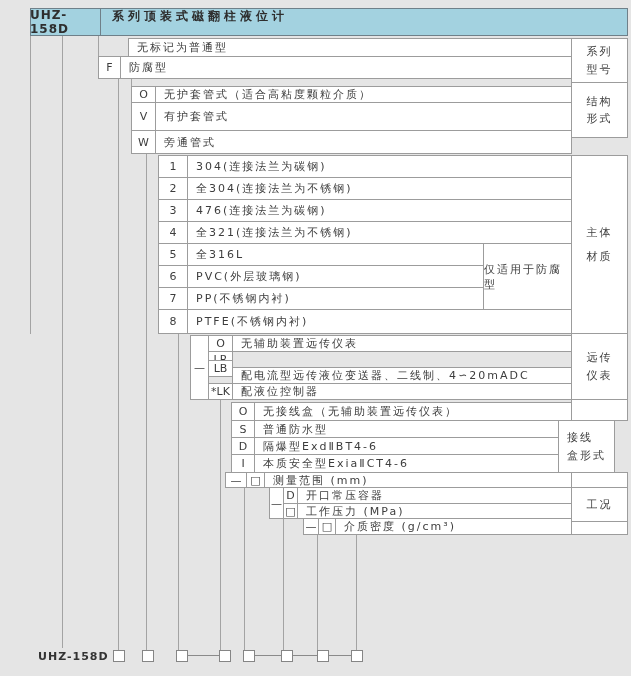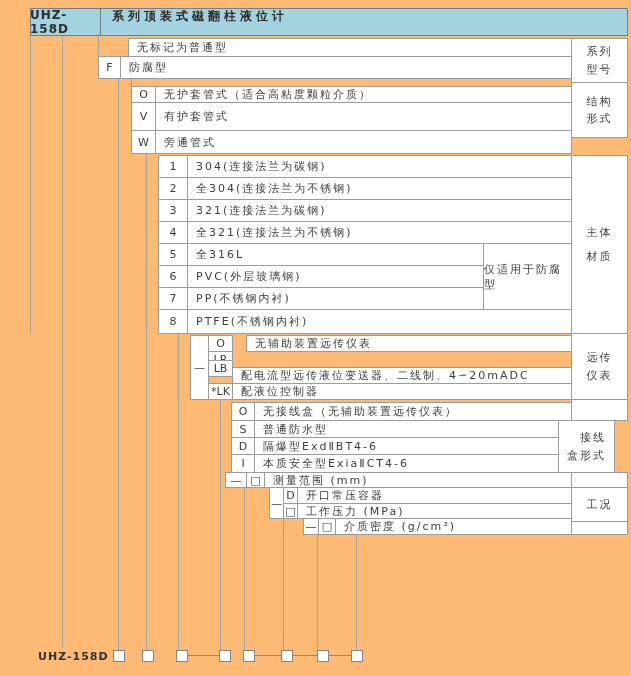--- a/index.html
+++ b/index.html
@@ -1,22 +1,22 @@
 <!DOCTYPE html>
 <html><head>
 <meta charset="utf-8">
 <style>
   html,body{margin:0;padding:0;background:#ffffff;}
-  #page{position:relative;width:631px;height:676px;background:#fdba74;overflow:hidden;
+  #page{position:relative;width:631px;height:676px;background:#e5e5e5;overflow:hidden;
         font-family:"DejaVu Sans","Liberation Sans",sans-serif;}
   .c{position:absolute;box-sizing:border-box;border:1px solid #9c9c9c;background:#fff;
      display:flex;align-items:center;font-size:11px;color:#3d3d3d;overflow:hidden;}
   .d{padding-left:8px;letter-spacing:2px;white-space:nowrap;}
   .k{justify-content:center;letter-spacing:0;}
-  .cat{white-space:pre-line;text-align:right;justify-content:center;line-height:1.55;letter-spacing:2px;}
+  .cat{white-space:pre-line;text-align:left;justify-content:center;line-height:1.55;letter-spacing:2px;}
   .cat.tall{line-height:2.1;font-family:Liberation Serif, serif;}
   .vl{position:absolute;width:1px;background:#a3a3a3;}
   .hl{position:absolute;height:1px;background:#8a8a8a;}
   .hdr{position:absolute;left:30px;top:8px;width:598px;height:28px;background:#a3d2e0;
        border:1px solid #6f8089;box-sizing:border-box;}
   .hdrtxt{position:absolute;display:flex;align-items:center;font-weight:bold;font-size:12px;color:#2e2e2e;}
   .box{position:absolute;width:12px;height:12px;border:1px solid #858585;background:#fff;box-sizing:border-box;}
   .foot{position:absolute;font-weight:bold;font-size:11px;color:#333;letter-spacing:1px;}
   .note{justify-content:center;letter-spacing:2px;}
 </style>
@@ -52,36 +52,36 @@
   <div class="c k" style="left:131px;top:102px;width:25px;height:29px">V</div>
   <div class="c d" style="left:155px;top:102px;width:437px;height:29px">有护套管式</div>
   <div class="c k" style="left:131px;top:130px;width:25px;height:24px">W</div>
   <div class="c d" style="left:155px;top:130px;width:417px;height:24px">旁通管式</div>
 
   <div class="c k" style="left:158px;top:155px;width:30px;height:23px">1</div>
   <div class="c d" style="left:187px;top:155px;width:385px;height:23px">304(连接法兰为碳钢)</div>
   <div class="c k" style="left:158px;top:177px;width:30px;height:23px">2</div>
   <div class="c d" style="left:187px;top:177px;width:385px;height:23px">全304(连接法兰为不锈钢)</div>
   <div class="c k" style="left:158px;top:199px;width:30px;height:23px">3</div>
-  <div class="c d" style="left:187px;top:199px;width:385px;height:23px">321(连接法兰为碳钢)</div>
+  <div class="c d" style="left:187px;top:199px;width:385px;height:23px">476(连接法兰为碳钢)</div>
   <div class="c k" style="left:158px;top:221px;width:30px;height:23px">4</div>
   <div class="c d" style="left:187px;top:221px;width:385px;height:23px">全321(连接法兰为不锈钢)</div>
   <div class="c k" style="left:158px;top:243px;width:30px;height:23px">5</div>
   <div class="c d" style="left:187px;top:243px;width:297px;height:23px">全316L</div>
   <div class="c k" style="left:158px;top:265px;width:30px;height:23px">6</div>
   <div class="c d" style="left:187px;top:265px;width:297px;height:23px">PVC(外层玻璃钢)</div>
   <div class="c k" style="left:158px;top:287px;width:30px;height:23px">7</div>
   <div class="c d" style="left:187px;top:287px;width:297px;height:23px">PP(不锈钢内衬)</div>
   <div class="c k" style="left:158px;top:309px;width:30px;height:25px">8</div>
   <div class="c d" style="left:187px;top:309px;width:385px;height:25px">PTFE(不锈钢内衬)</div>
   <div class="c note" style="left:483px;top:243px;width:89px;height:67px">仅适用于防腐型</div>
 
   <div class="c k" style="left:190px;top:335px;width:19px;height:65px">—</div>
   <div class="c k" style="left:208px;top:335px;width:25px;height:17px">O</div>
-  <div class="c d" style="left:246px;top:335px;width:372px;height:17px">无辅助装置远传仪表</div>
+  <div class="c d" style="left:232px;top:335px;width:372px;height:17px">无辅助装置远传仪表</div>
   <div class="c k" style="left:208px;top:351px;width:25px;height:17px">LR</div>
   <div class="c k" style="left:208px;top:360px;width:25px;height:17px">LB</div>
   <div class="c d" style="left:232px;top:367px;width:340px;height:17px">配电流型远传液位变送器、二线制、4∽20mADC</div>
   <div class="c k" style="left:208px;top:383px;width:25px;height:17px">*LK</div>
   <div class="c d" style="left:232px;top:383px;width:340px;height:17px">配液位控制器</div>
 
   <div class="c k" style="left:231px;top:402px;width:24px;height:19px">O</div>
   <div class="c d" style="left:254px;top:402px;width:318px;height:19px">无接线盒（无辅助装置远传仪表）</div>
   <div class="c k" style="left:231px;top:420px;width:24px;height:18px">S</div>
   <div class="c d" style="left:254px;top:420px;width:318px;height:18px">普通防水型</div>

